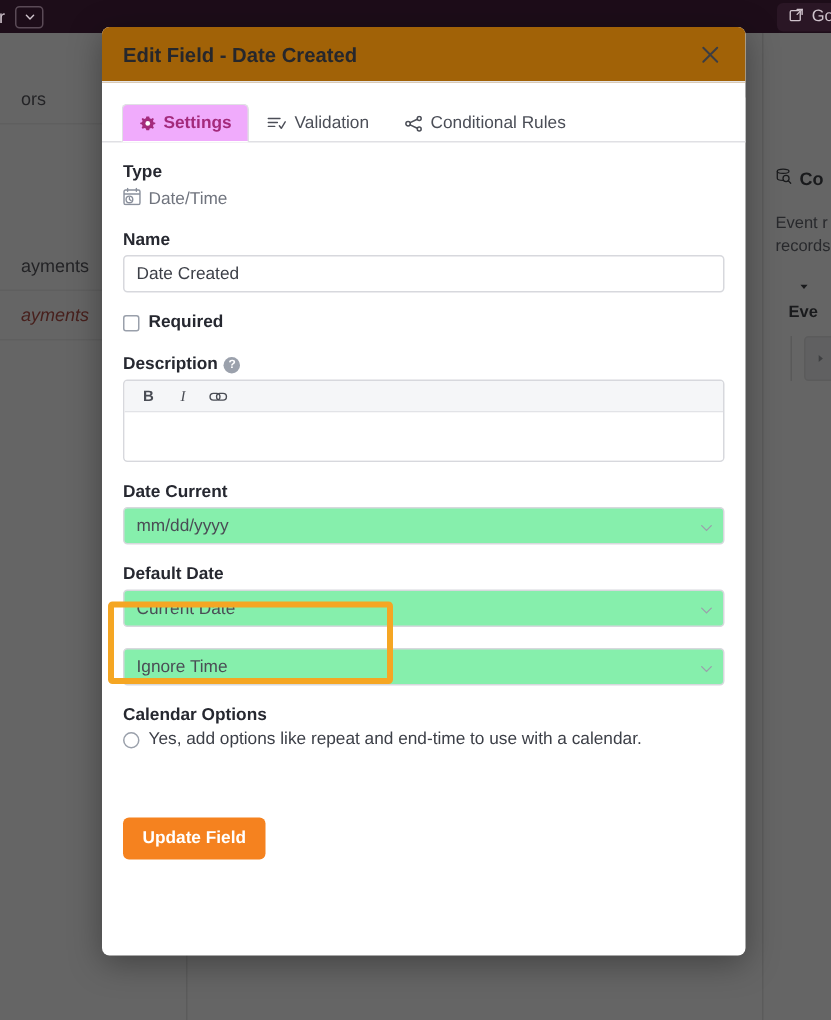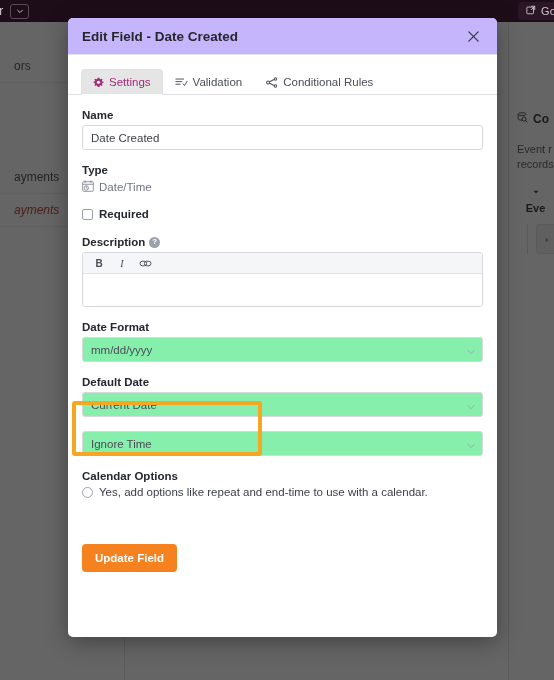--- a/index.html
+++ b/index.html
@@ -144,21 +144,21 @@
     background: #ffffff;
     border-radius: 5px;
     box-shadow: 0 5px 22px rgba(0,0,0,0.35);
     overflow: hidden;
     display: flex;
     flex-direction: column;
   }
   .modal-header {
     height: 37px;
     flex: 0 0 37px;
-    background: #c4b5fd;
+    background: #a16207;
     border-bottom: 1px solid #e4e4e7;
     display: flex;
     align-items: center;
     justify-content: space-between;
     padding: 0 14px 0 14px;
   }
   .modal-title {
     font-size: 13.5px;
     font-weight: bold;
     color: #26272c;
@@ -188,24 +188,24 @@
     padding: 6px 11px 6px 11px;
     position: relative;
     white-space: nowrap;
     cursor: pointer;
     border: 1px solid transparent;
     border-radius: 4px 4px 0 0;
     margin-bottom: -1px;
   }
   .tab.active {
     color: #a42a7c;
-    background: #e5e5e5;
+    background: #f0abfc;
     border-color: #e0e0e4;
     border-bottom-color: #fff;
-    font-weight: normal;
+    font-weight: bold;
   }
   .tab svg { display: block; }
 
   .modal-body {
     flex: 1 1 auto;
     padding: 14px 14px 0 14px;
     overflow: hidden;
   }
 
   .field-label {
@@ -489,45 +489,45 @@
             <circle cx="10.3" cy="2.2" r="1.4" stroke="#4b4e57" stroke-width="1.1" fill="none"></circle>
             <circle cx="10.3" cy="9.8" r="1.4" stroke="#4b4e57" stroke-width="1.1" fill="none"></circle>
             <path d="M3.7 5.2 L8.9 2.7 M3.7 6.8 L8.9 9.3" stroke="#4b4e57" stroke-width="1.1" stroke-linecap="round"></path>
           </svg>
       </span>
       <span>Conditional Rules</span>
     </div>
   </div>
 
   <div class="modal-body">
-
-    
-    <div class="block">
-      <div class="field-label">Name</div>
-      <input class="text-input" type="text" value="Date Created" style="">
-    </div>
 
     
     <div class="block">
       <div class="field-label">Type</div>
       <div class="type-value">
         <span>
           <svg width="12" height="12" viewBox="0 0 14 14">
               <rect x="0.8" y="2" width="12.4" height="11.2" rx="1.2" stroke="#8a909c" stroke-width="1.1" fill="none"></rect>
               <path d="M0.8 5 H13.2" stroke="#8a909c" stroke-width="1.1"></path>
               <path d="M3.6 0.8 V3 M10.4 0.8 V3" stroke="#8a909c" stroke-width="1.1" stroke-linecap="round"></path>
               <circle cx="5" cy="9.3" r="2.6" stroke="#8a909c" stroke-width="1.1" fill="#ffffff"></circle>
               <path d="M5 7.6 V9.3 L6.3 10.2" stroke="#8a909c" stroke-width="1" stroke-linecap="round" fill="none"></path>
             </svg>
         </span>
         <span>Date/Time</span>
       </div>
     </div>
 
     
+    <div class="block">
+      <div class="field-label">Name</div>
+      <input class="text-input" type="text" value="Date Created" style="">
+    </div>
+
+    
     <div class="checkbox-row">
       <span class="cbx"></span>
       <span class="cbx-label">Required</span>
     </div>
 
     
     <div class="block">
       <div class="field-label">
         <span>Description</span>
         <span class="help-icon">?</span>
@@ -542,21 +542,21 @@
                 <path d="M8.8 4.5 a2.6 2.6 0 0 1-2.6 2.6 h-2.4 a2.6 2.6 0 0 1 0-5.2 h2.4 a2.6 2.6 0 0 1 2.6 2.6 Z" stroke="#4a4d55" stroke-width="1.1" fill="none"></path>
               </svg>
           </span>
         </div>
         <div class="editor-area"></div>
       </div>
     </div>
 
     
     <div class="block">
-      <div class="field-label">Date Format</div>
+      <div class="field-label">Date Current</div>
       <div class="select-wrap">
         <div class="select-box">mm/dd/yyyy</div>
         <span class="select-caret">
           <svg width="8" height="6" viewBox="0 0 10 7">
               <path d="M1 1.5 L5 5.5 L9 1.5" stroke="#9aa0ab" stroke-width="1.1" fill="none" stroke-linecap="round"></path>
             </svg>
         </span>
       </div>
     </div>
 

